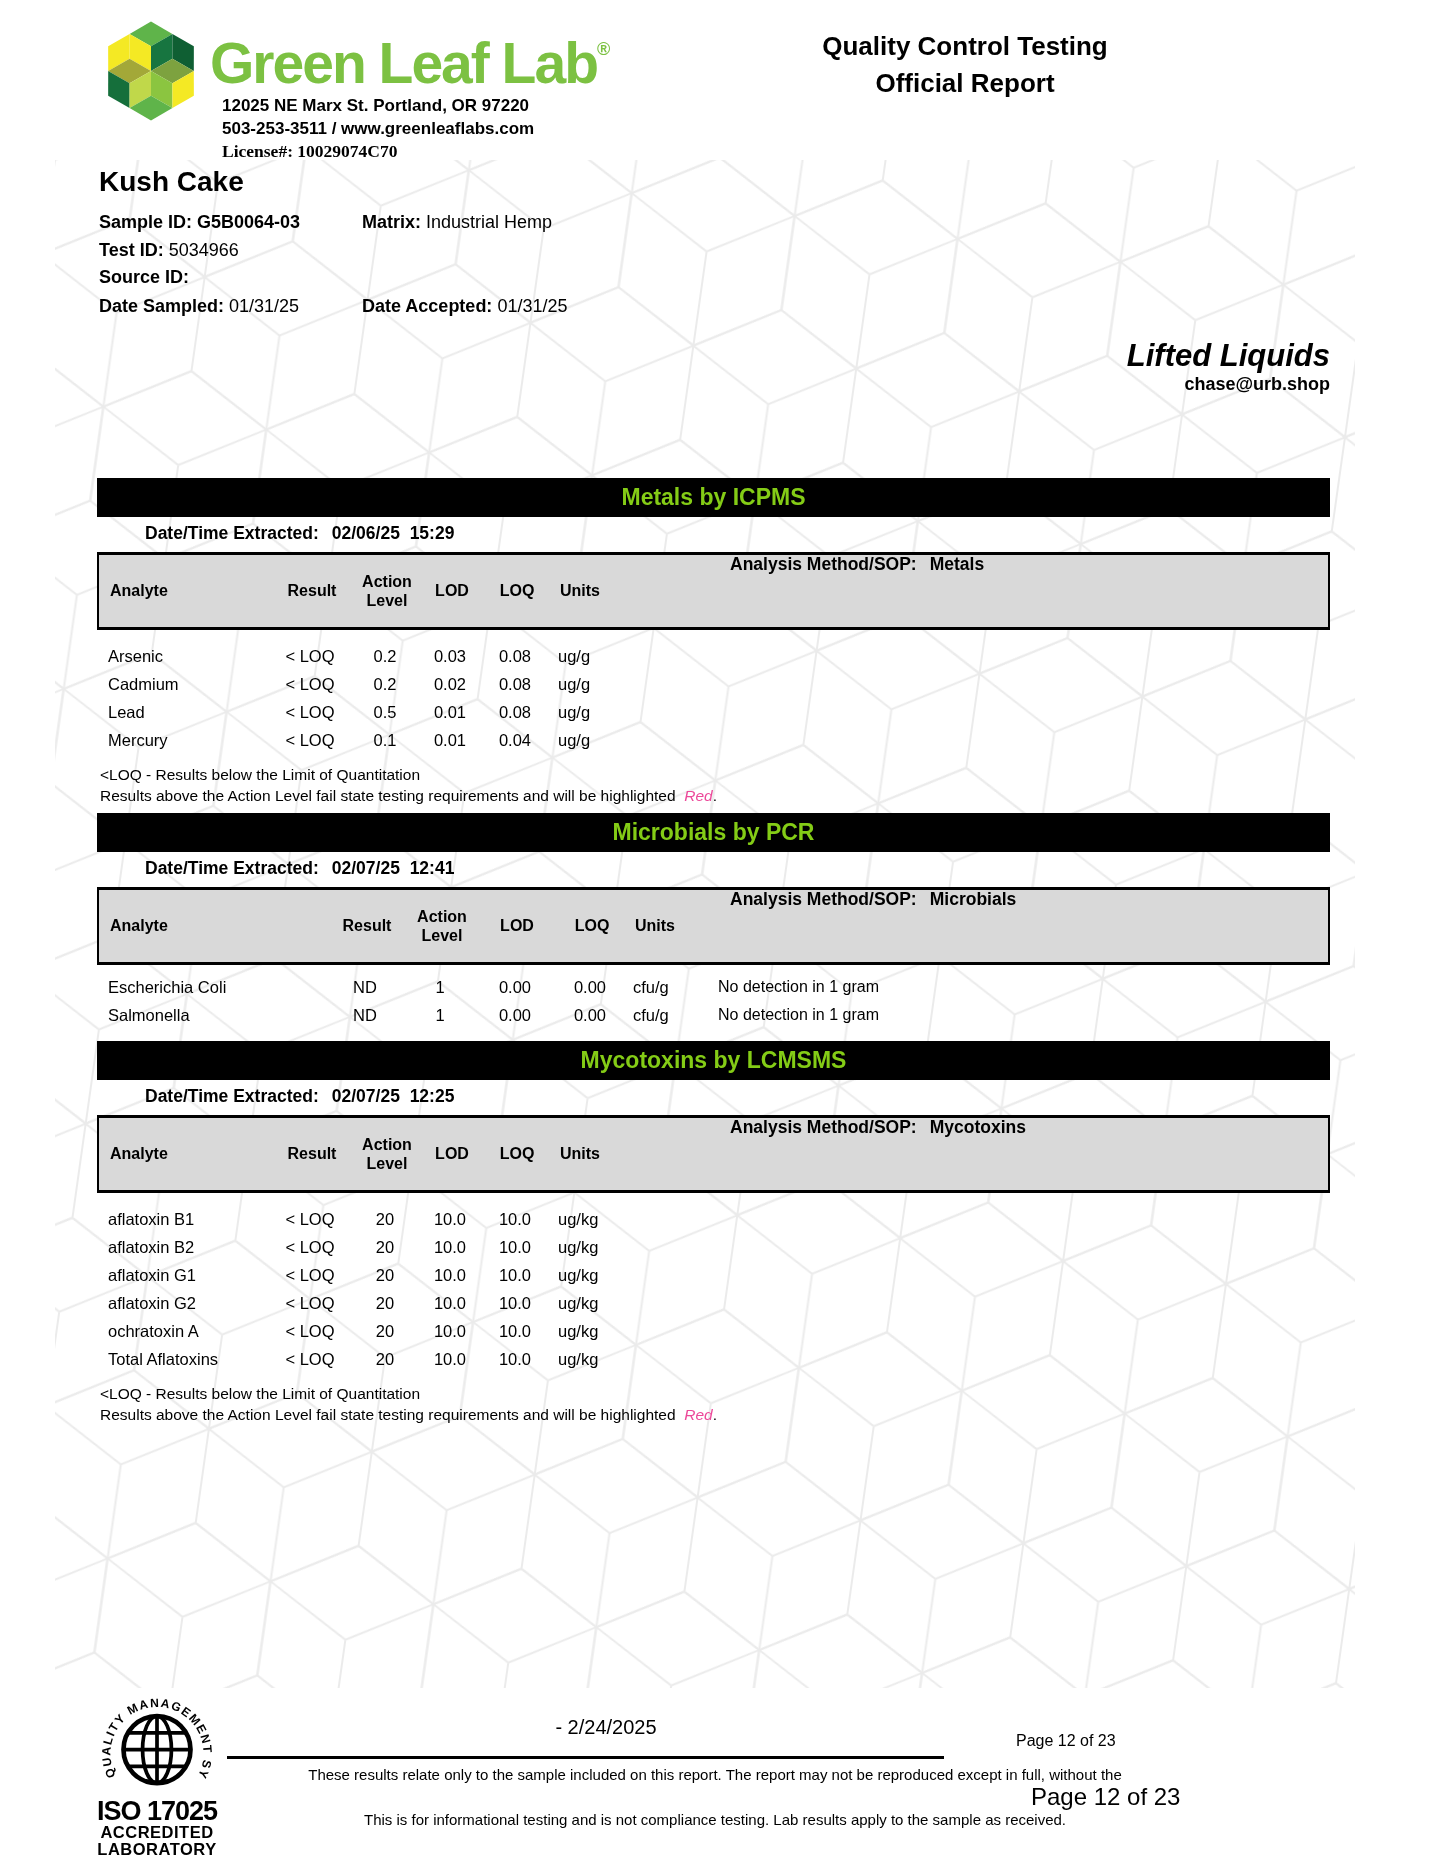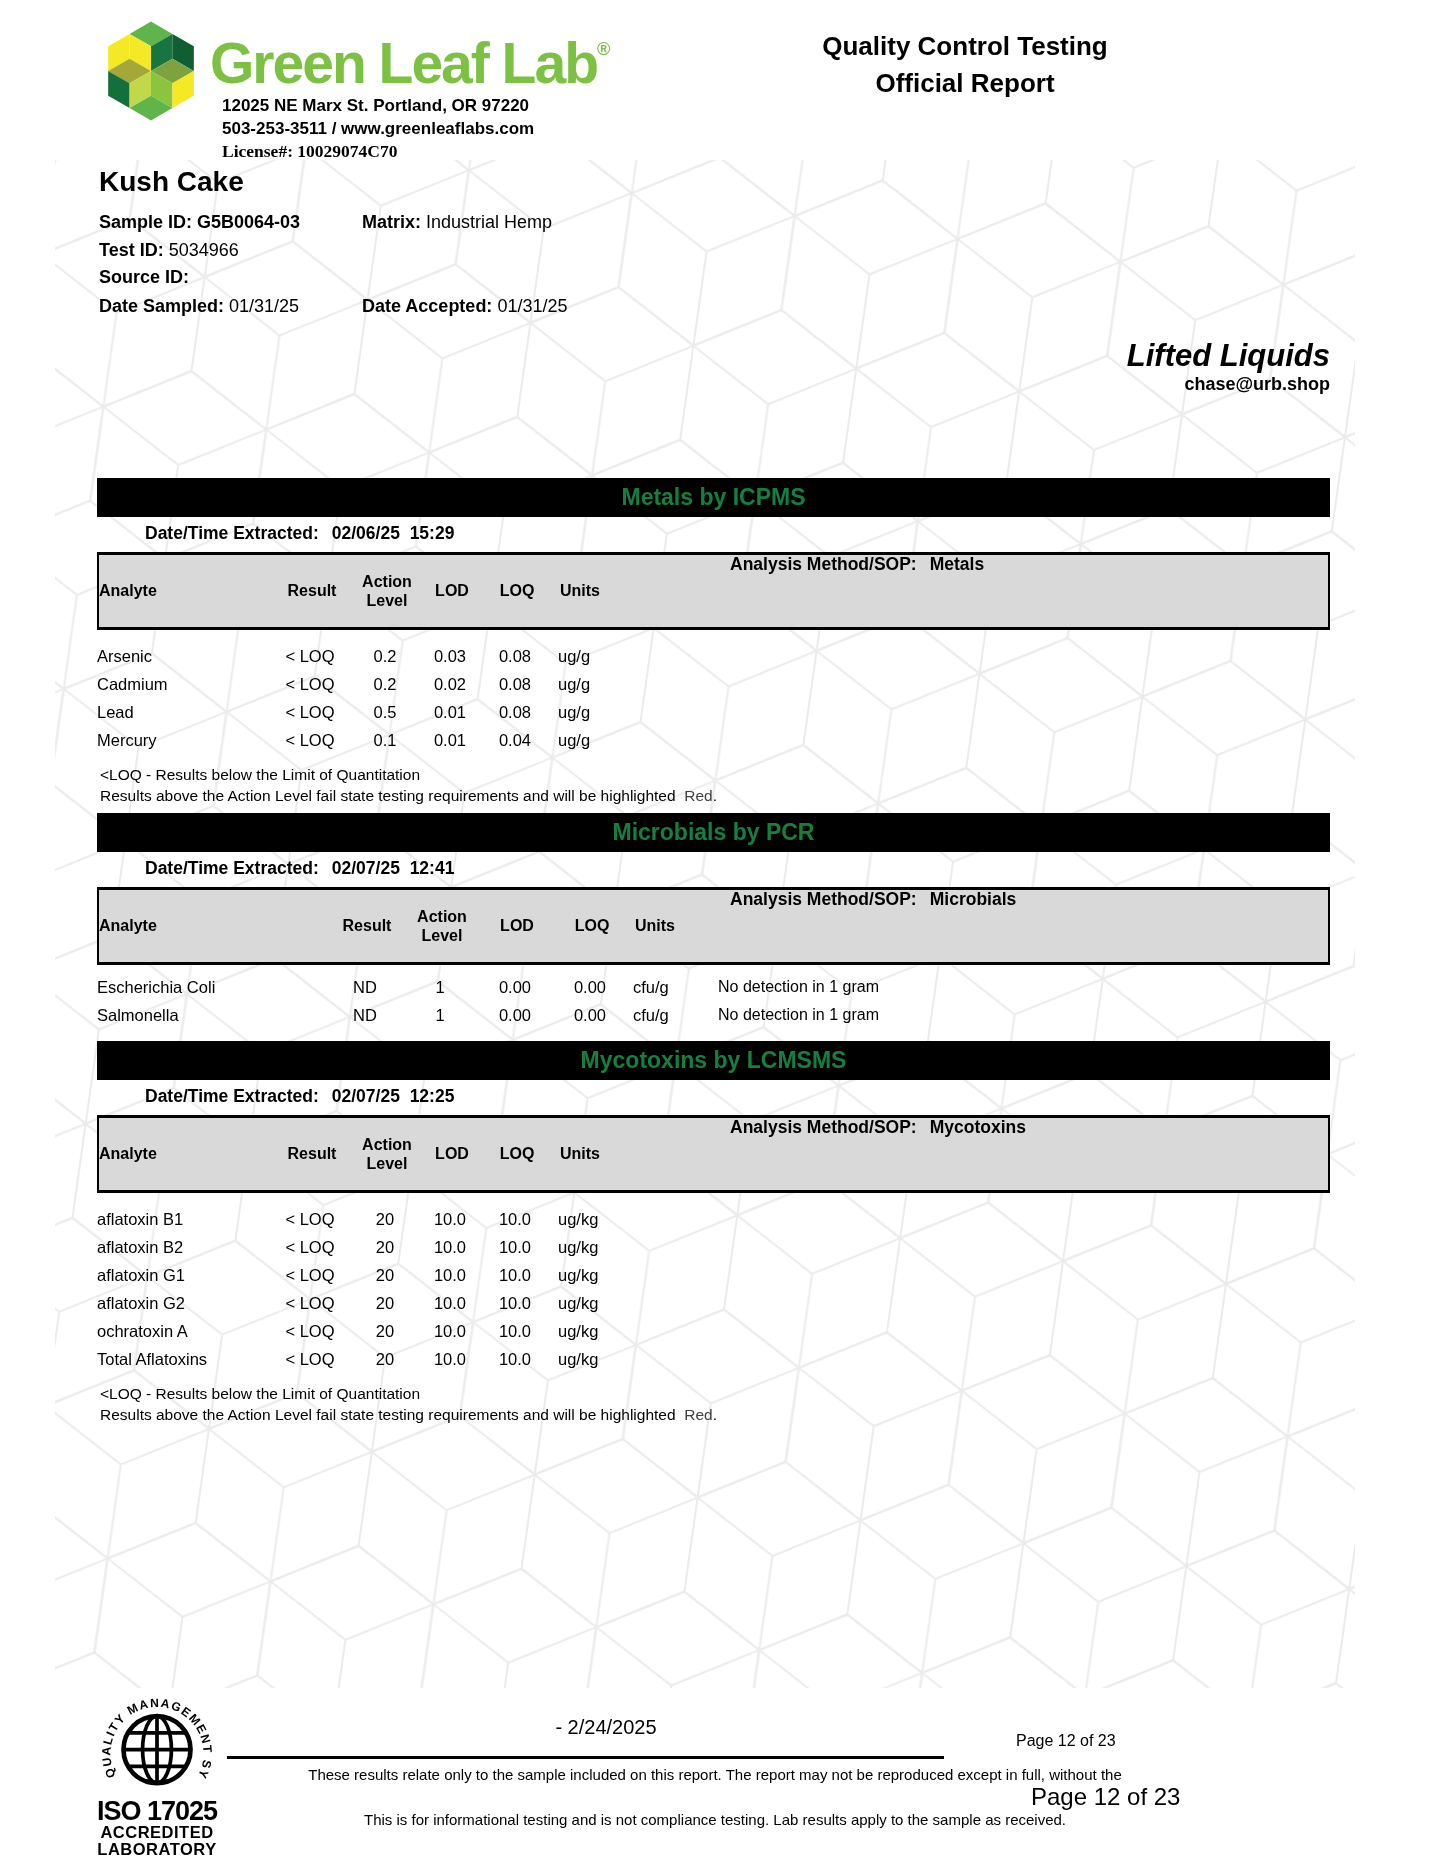--- a/index.html
+++ b/index.html
@@ -24,41 +24,41 @@
   .sample-name{font-size:28px;font-weight:bold;margin:0 0 11px 0;}
   .srow{position:relative;font-size:18px;line-height:27.5px;}
   .srow b{font-weight:bold;}
   .f2{position:absolute;left:263px;text-align:center;}
   .client-block{position:absolute;left:97px;top:341px;width:1233px;text-align:right;}
   .client-name{font-size:31px;font-weight:bold;font-style:italic;line-height:30px;}
   .client-email{font-size:18px;font-weight:bold;line-height:26px;}
 
   
   .sections{position:absolute;left:97px;top:478px;width:1233px;}
-  .banner{height:39px;line-height:39px;background:#000;color:#15803d;text-align:center;
+  .banner{height:39px;line-height:39px;background:#000;color:#84cc16;text-align:center;
           font-size:23px;font-weight:bold;}
   .banner.mt7{margin-top:7px;} .banner.mt12{margin-top:12px;}
   .meta{position:relative;height:22px;margin-top:6px;font-size:17.5px;font-weight:bold;}
   .meta .left{margin-left:48px;}
   .meta .val{margin-left:13px;}
   .meta .right{position:absolute;left:633px;top:16px;margin-top:15px;}
   .thead{margin-top:7px;height:72px;background:#d9d9d9;border:2px solid #000;
          border-top-width:3px;border-bottom-width:3px;display:grid;align-items:center;
          font-size:16px;font-weight:bold;}
   .grid-a{grid-template-columns:163px 100px 50px 80px 50px 90px auto;}
   .grid-b{grid-template-columns:218px 100px 50px 100px 50px 96px auto;}
   .trow{display:grid;height:28px;align-items:center;font-size:16.5px;}
   .trow.first{margin-top:12px;} .trow.first-sm{margin-top:8px;}
   .c{justify-self:center;text-align:center;}
-  .l{justify-self:start;}
+  .l{justify-self:start;padding-left:11px;}
   .u{justify-self:start;padding-left:18px;}
   .n{justify-self:start;padding-left:7px;font-size:16px;}
   .action-head{display:flex;flex-direction:column;line-height:19px;}
   .fnotes{margin-top:10px;padding-left:3px;font-size:15.5px;line-height:21px;}
-  .red{color:#404040;}
+  .red{color:#ec4899;font-style:italic;}
 
   
   .footer{position:absolute;left:0;top:1690px;width:1445px;height:180px;background:#fff;z-index:2;}
   .iso{position:absolute;left:94px;top:0;width:126px;text-align:center;}
   .iso svg{width:112px;height:108px;}
   .iso-big{font-size:27px;font-weight:bold;line-height:26px;letter-spacing:-1px;margin-top:-4px;}
   .iso-sm{font-size:16.5px;font-weight:bold;line-height:17px;letter-spacing:0.5px;}
   .sig-date{position:absolute;left:270px;top:26px;width:672px;text-align:center;font-size:20px;}
   .sig-line{position:absolute;left:227px;top:66px;width:717px;border-top:3px solid #000;}
   .disc1{position:absolute;left:225px;top:74px;width:980px;text-align:center;font-size:15px;line-height:21px;}

